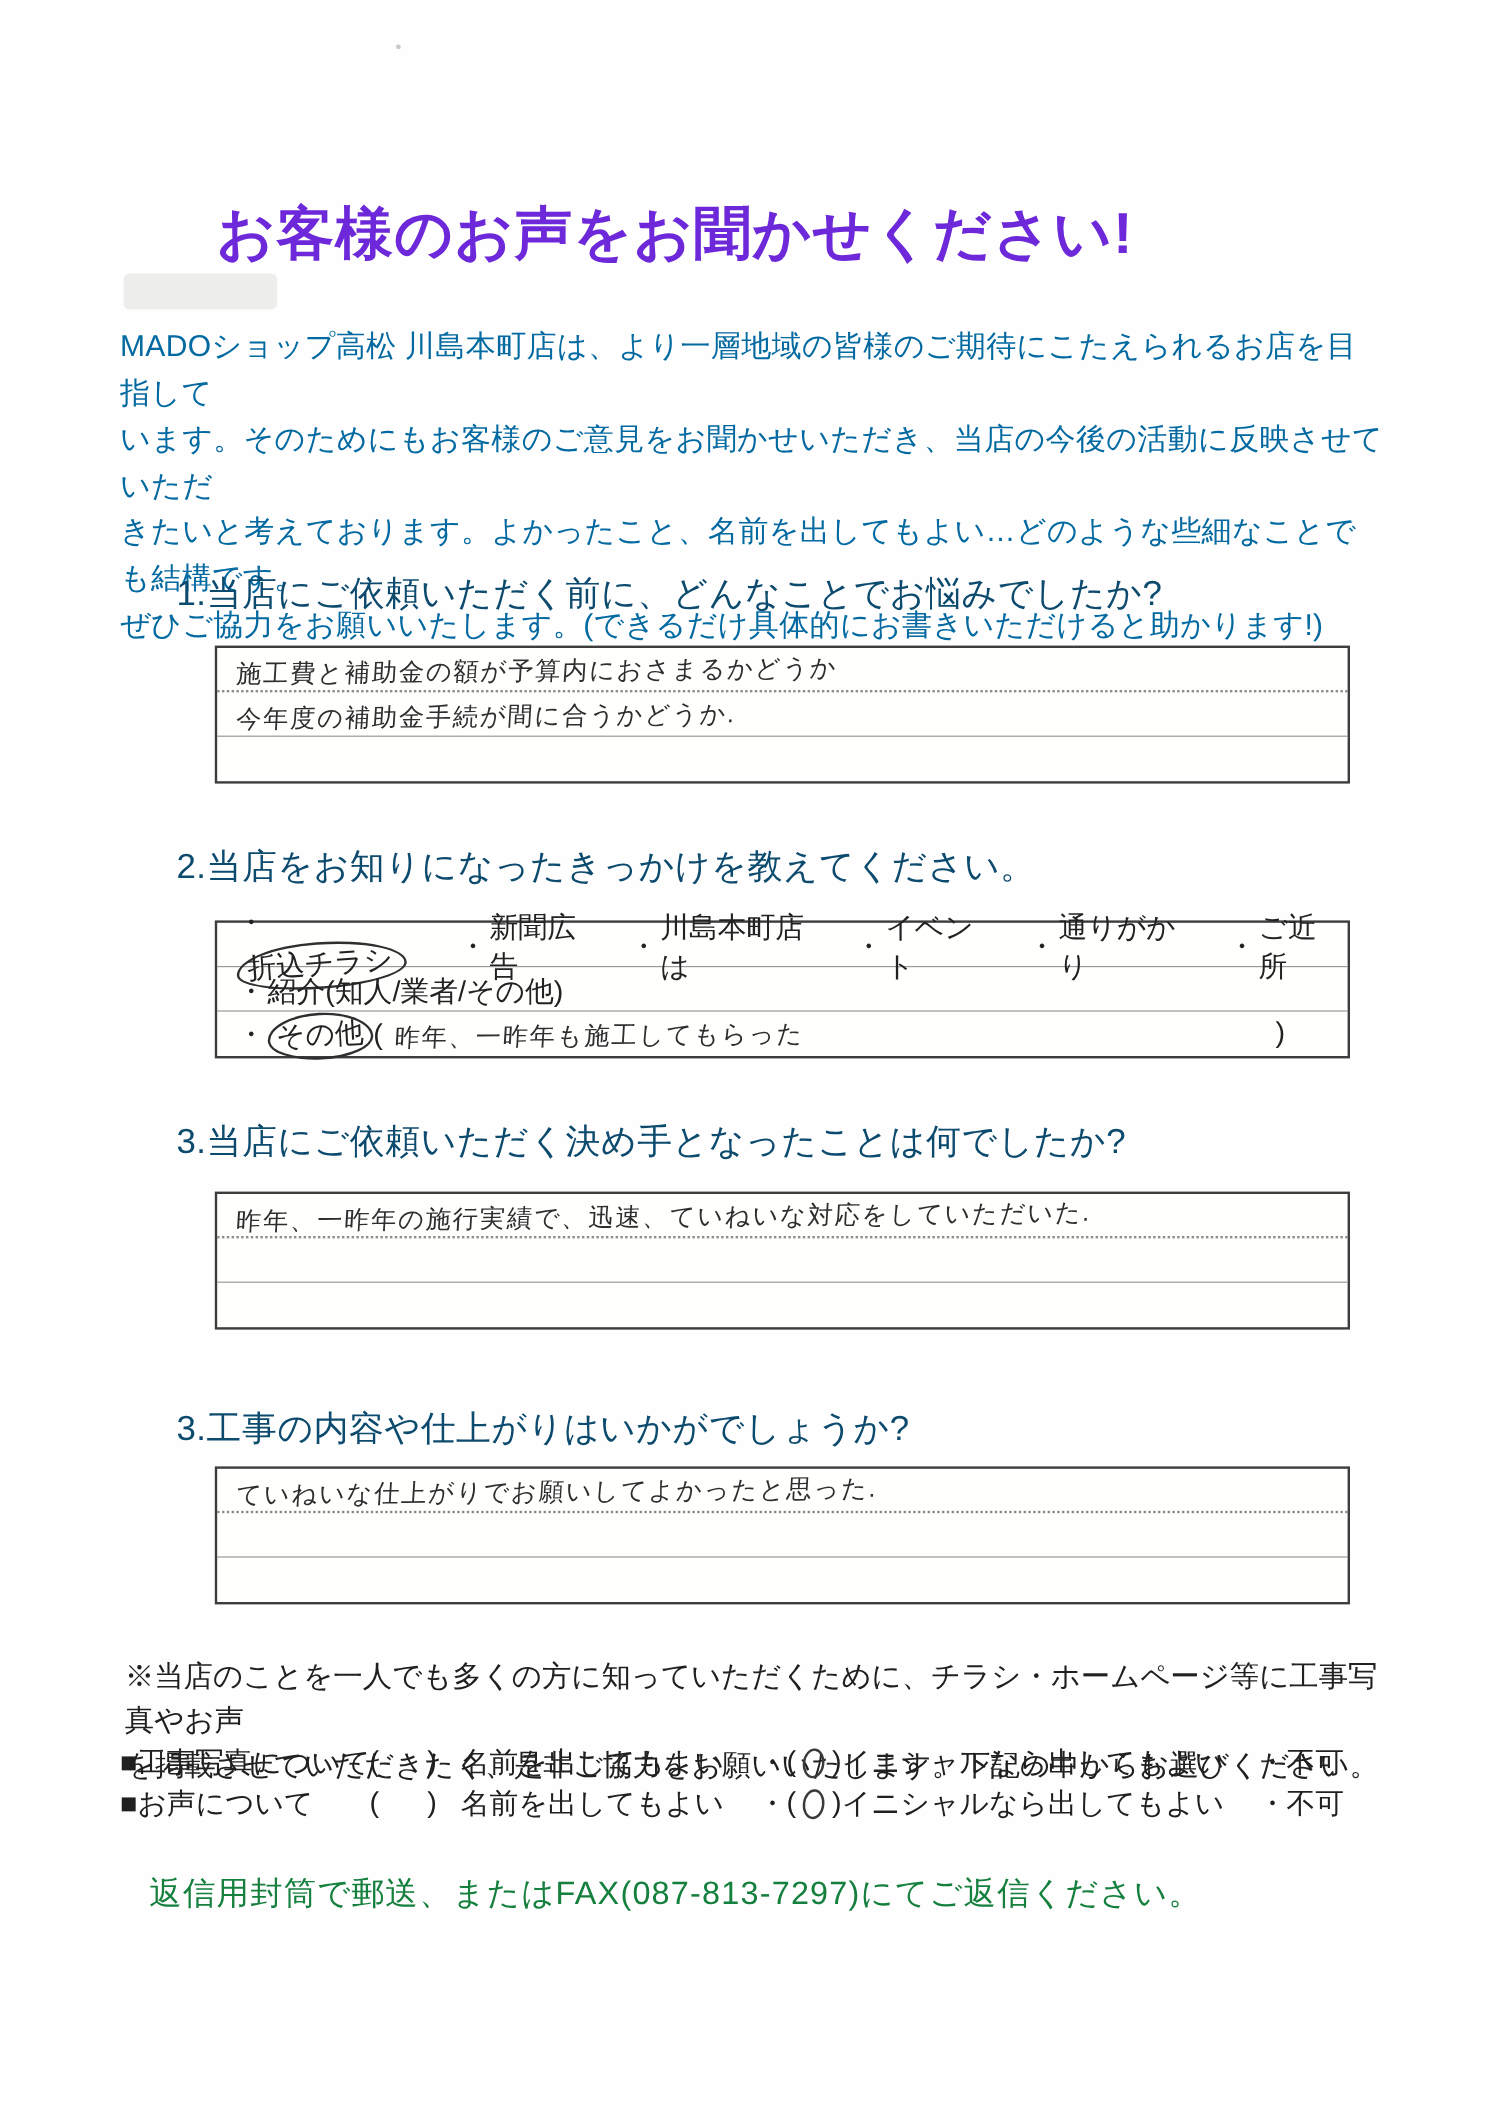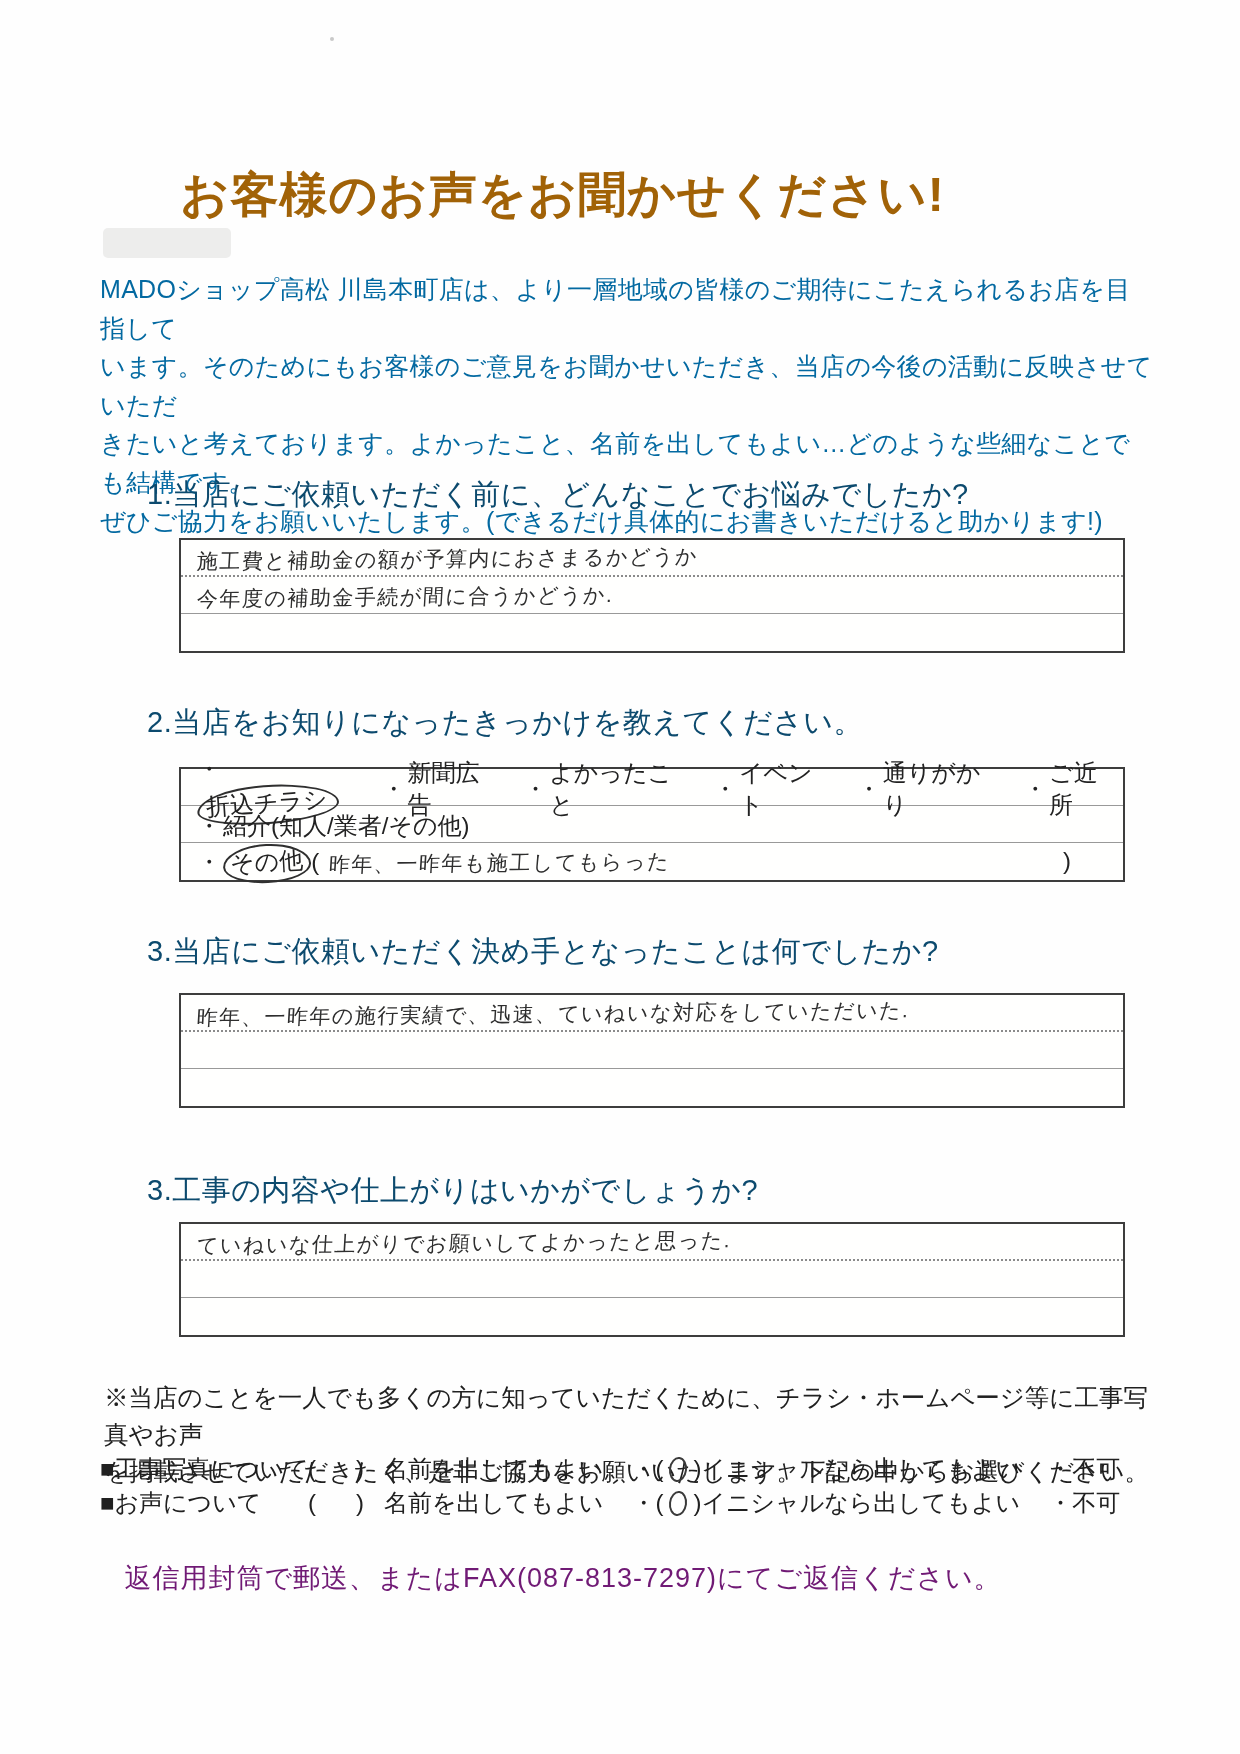--- a/index.html
+++ b/index.html
@@ -8,21 +8,21 @@
     background:#fefefe; color:#1c1c1c; overflow:hidden;
     font-family:"Liberation Sans", sans-serif;
   }
   .scan-dot { position:absolute; left:330px; top:37px; width:4px; height:4px;
     background:#c9c9c9; border-radius:50%; }
   .smudge { position:absolute; left:103px; top:228px; width:128px; height:30px;
     background:#ededec; border-radius:5px; }
   .title {
     position:absolute; top:163px; left:0; width:100%; box-sizing:border-box;
     padding-right:115px; margin:0; text-align:center;
-    font-size:48px; font-weight:600; letter-spacing:1px; color:#a16207;
+    font-size:48px; font-weight:600; letter-spacing:1px; color:#6d28d9;
   }
   .intro { position:absolute; left:100px; top:270px; width:1055px;
     font-size:25px; line-height:38.6px; letter-spacing:0.3px; color:#0369a1; }
   .q-heading { position:absolute; left:147px; margin:0; font-size:29px;
     font-weight:500; letter-spacing:0.5px; color:#0c4a6e; }
   .q1-h { top:475px; } .q2-h { top:703px; } .q3-h { top:932px; } .q4-h { top:1171px; }
 
   .answer-box { position:absolute; left:179px; width:946px; box-sizing:border-box;
     border:2px solid #3d3d3d; background:#fffffe; }
   .q1-box { top:538px; } .q2-box { top:767px; } .q3-box { top:993px; } .q4-box { top:1222px; }
@@ -50,21 +50,21 @@
     align-items:center; font-size:24px; color:#202020; white-space:nowrap; }
   .pub-row-1 { top:1453px; } .pub-row-2 { top:1487px; }
   .pub-label { display:inline-block; width:208px; }
   .pre { white-space:pre; }
   .pub-name { margin-left:20px; }
   .pub-mid { margin-left:28px; display:inline-flex; align-items:center; }
   .pub-no { margin-left:28px; display:inline-flex; align-items:center; }
   .hand-oval { display:inline-block; width:14px; height:21px; border:2px solid #3a3a3a;
     border-radius:50%; transform:rotate(7deg); margin:0 6px; }
   .fax { position:absolute; left:0; top:1560px; width:100%; box-sizing:border-box;
-    padding-right:150px; text-align:center; font-size:27px; letter-spacing:1px; color:#701a75;padding-left:36px; }
+    padding-right:150px; text-align:center; font-size:27px; letter-spacing:1px; color:#15803d;padding-left:36px; }
 </style>
 </head>
 <body>
 
 <div class="page">
 
   <div class="scan-dot"></div>
 
   <h1 class="title">お客様のお声をお聞かせください!</h1>
 
@@ -93,21 +93,21 @@
     <div class="ans-row sep-solid opt-row">
       <span>
         <span class="bullet">・</span><span class="circle-mark">折込チラシ</span>
       </span>
       <span class="gap">
         <span class="bullet">・</span>
           <span>新聞広告</span>
       </span>
       <span class="gap">
         <span class="bullet">・</span>
-          <span>よかったこと</span>
+          <span>川島本町店は</span>
       </span>
       <span class="gap">
         <span class="bullet">・</span>
           <span>イベント</span>
       </span>
       <span class="gap">
         <span class="bullet">・</span>
           <span>通りがかり</span>
       </span>
       <span class="gap">

